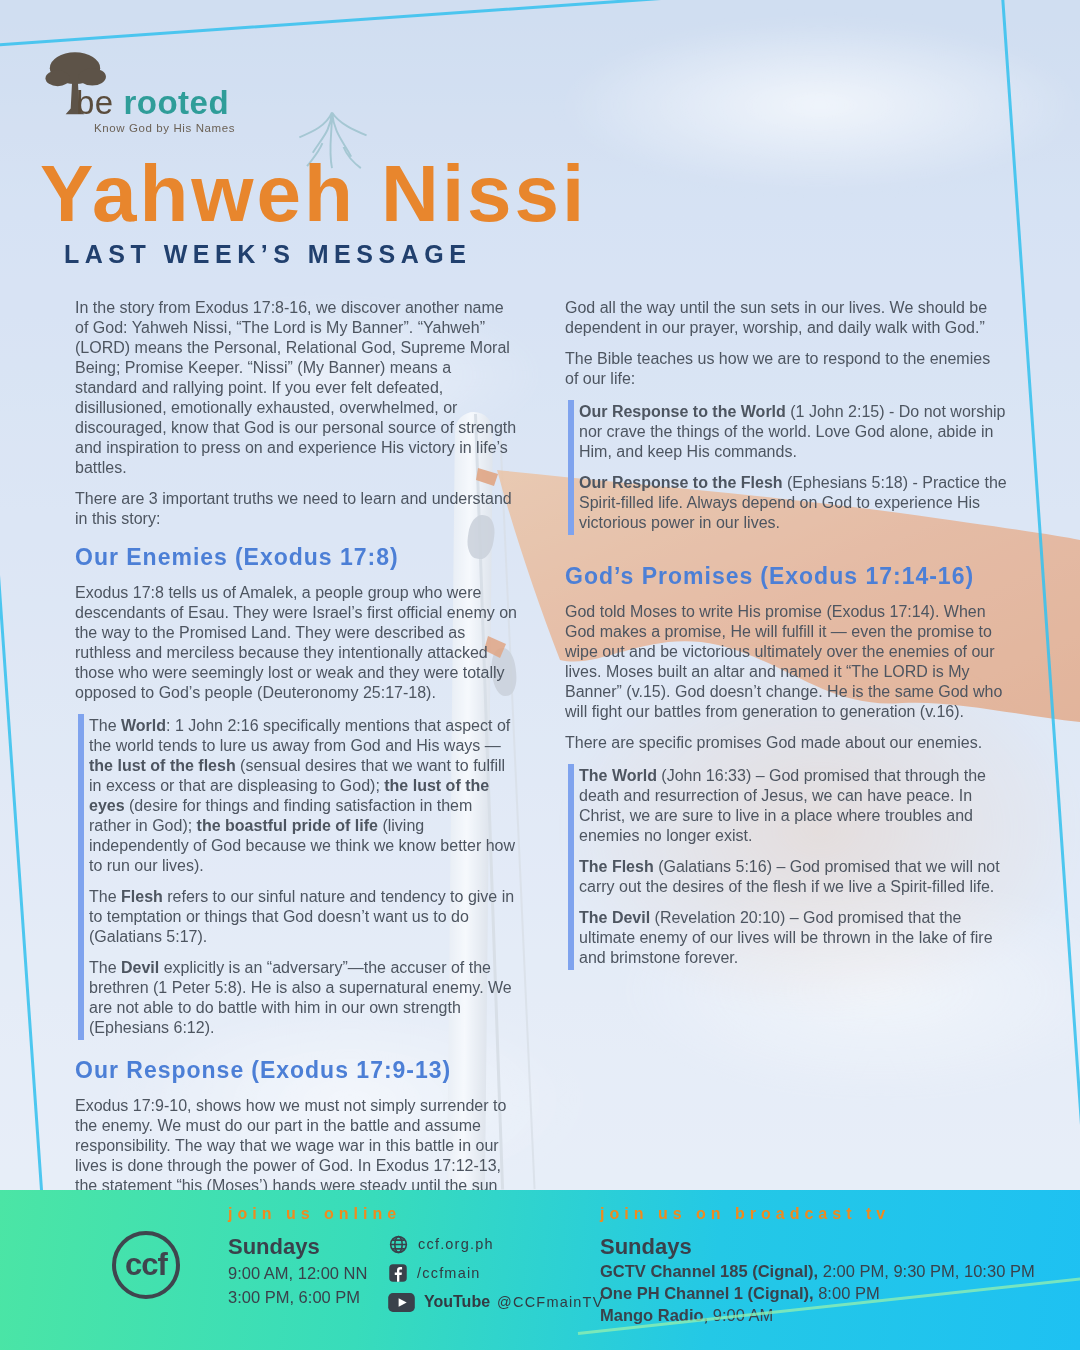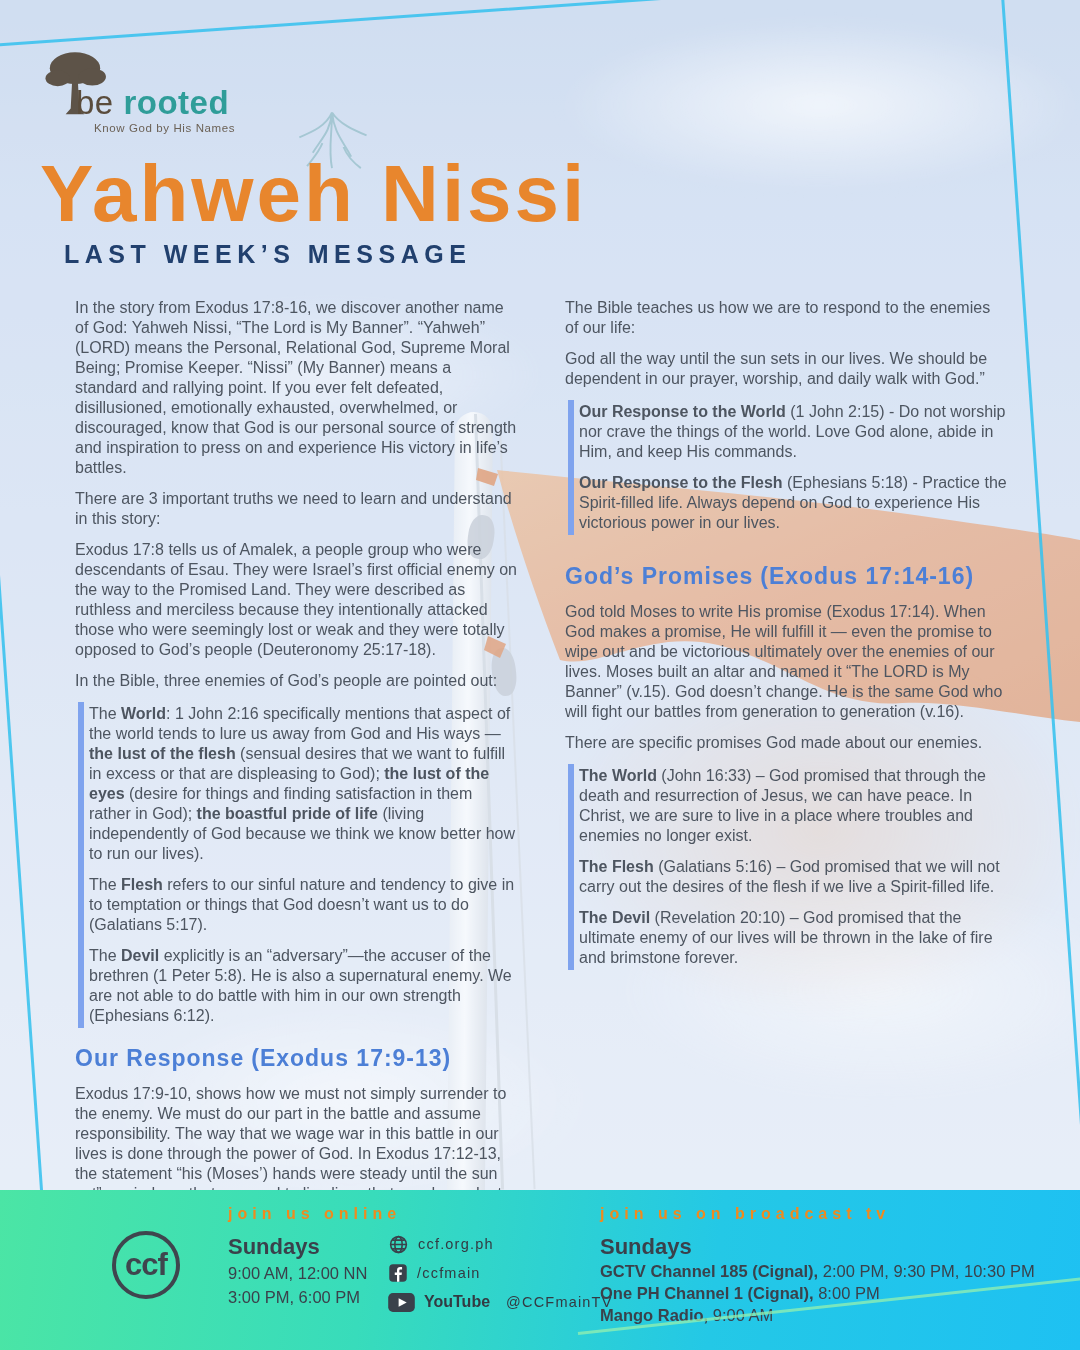--- a/index.html
+++ b/index.html
@@ -53,21 +53,21 @@
        display:flex;align-items:center;justify-content:center;font-size:31px;font-weight:bold;
        color:#3f454e;letter-spacing:-1px;}
   .f-head{font-size:16px;font-weight:bold;color:#f08a1e;letter-spacing:5px;white-space:nowrap;}
   .f-day{font-size:22px;font-weight:bold;margin-top:11px;}
   .f-times{font-size:16.5px;line-height:22px;margin-top:2px;}
   .online{position:absolute;left:228px;top:15px;}
   .links{position:absolute;left:388px;top:43px;}
   .link-row{display:flex;align-items:center;height:22px;margin-bottom:7px;font-size:14.5px;
             letter-spacing:1.2px;color:#333a42;}
   .link-row svg{margin-right:9px;}
-  .yt-word{font-size:16px;font-weight:bold;letter-spacing:0;margin-right:16px;font-stretch:condensed;}
+  .yt-word{font-size:16px;font-weight:bold;letter-spacing:0;margin-right:7px;font-stretch:condensed;}
   .broadcast{position:absolute;left:600px;top:15px;}
   .b-line{font-size:16.5px;line-height:22px;}
 </style>
 </head>
 <body>
 
 <div class="canvas">
 
   <div class="cloud" style="left:560px;top:20px;width:520px;height:170px;"></div>
   <div class="cloud" style="left:120px;top:300px;width:420px;height:150px;opacity:.7;"></div>
@@ -114,34 +114,34 @@
       <path d="M50 4 C48 24 40 30 30 46 M50 4 C52 24 60 32 70 50 M50 4 C50 28 46 42 50 62 M50 4 C44 18 30 24 16 30 M50 4 C58 16 72 22 86 28 M40 36 C36 46 30 52 24 60 M62 40 C66 50 72 56 80 62"></path>
     </svg>
   </div>
 
   <div class="title">Yahweh Nissi</div>
   <div class="subtitle">LAST WEEK’S MESSAGE</div>
 
   <div class="col col-left">
     <p><span>In the story from Exodus 17:8-16, we discover another name of God: Yahweh Nissi, “The Lord is My Banner”. “Yahweh” (LORD) means the Personal, Relational God, Supreme Moral Being; Promise Keeper. “Nissi” (My Banner) means a standard and rallying point. If you ever felt defeated, disillusioned, emotionally exhausted, overwhelmed, or discouraged, know that God is our personal source of strength and inspiration to press on and experience His victory in life’s battles.</span></p>
     <p><span>There are 3 important truths we need to learn and understand in this story:</span></p>
+    <div class="sec-h"><span>Our Enemies</span><span class="ref">(Exodus 17:8)</span></div>
     <p><span>Exodus 17:8 tells us of Amalek, a people group who were descendants of Esau. They were Israel’s first official enemy on the way to the Promised Land. They were described as ruthless and merciless because they intentionally attacked those who were seemingly lost or weak and they were totally opposed to God’s people (Deuteronomy 25:17-18).</span></p>
-    <p><span>In the Bible, three enemies of God’s people are pointed out:</span></p>
     <div class="quote">
       <p><span>The </span><span class="b">World</span><span>: 1 John 2:16 specifically mentions that aspect of the world tends to lure us away from God and His ways — </span><span class="b">the lust of the flesh</span><span> (sensual desires that we want to fulfill in excess or that are displeasing to God); </span><span class="b">the lust of the eyes</span><span> (desire for things and finding satisfaction in them rather in God); </span><span class="b">the boastful pride of life</span><span> (living independently of God because we think we know better how to run our lives).</span></p>
       <p><span>The </span><span class="b">Flesh</span><span> refers to our sinful nature and tendency to give in to temptation or things that God doesn’t want us to do (Galatians 5:17).</span></p>
       <p><span>The </span><span class="b">Devil</span><span> explicitly is an “adversary”—the accuser of the brethren (1 Peter 5:8). He is also a supernatural enemy. We are not able to do battle with him in our own strength (Ephesians 6:12).</span></p>
     </div>
     <div class="sec-h"><span>Our Response</span><span class="ref">(Exodus 17:9-13)</span></div>
     <p><span>Exodus 17:9-10, shows how we must not simply surrender to the enemy. We must do our part in the battle and assume responsibility. The way that we wage war in this battle in our lives is done through the power of God. In Exodus 17:12-13, the statement “his (Moses’) hands were steady until the sun set” reminds us that we need to live lives that are dependent on</span></p>
   </div>
 
   <div class="col col-right">
+    <p><span>God all the way until the sun sets in our lives. We should be dependent in our prayer, worship, and daily walk with God.”</span></p>
     <p><span>The Bible teaches us how we are to respond to the enemies of our life:</span></p>
-    <p><span>God all the way until the sun sets in our lives. We should be dependent in our prayer, worship, and daily walk with God.”</span></p>
     <div class="quote" style="margin-bottom:24px;">
       <p><span class="b">Our Response to the World</span><span> (1 John 2:15) - Do not worship nor crave the things of the world. Love God alone, abide in Him, and keep His commands.</span></p>
       <p><span class="b">Our Response to the Flesh</span><span> (Ephesians 5:18) - Practice the Spirit-filled life. Always depend on God to experience His victorious power in our lives.</span></p>
     </div>
     <div class="sec-h"><span>God’s Promises</span><span class="ref">(Exodus 17:14-16)</span></div>
     <p><span>God told Moses to write His promise (Exodus 17:14). When God makes a promise, He will fulfill it — even the promise to wipe out and be victorious ultimately over the enemies of our lives. Moses built an altar and named it “The LORD is My Banner” (v.15). God doesn’t change. He is the same God who will fight our battles from generation to generation (v.16).</span></p>
     <p><span>There are specific promises God made about our enemies.</span></p>
     <div class="quote">
       <p><span class="b">The World</span><span> (John 16:33) – God promised that through the death and resurrection of Jesus, we can have peace. In Christ, we are sure to live in a place where troubles and enemies no longer exist.</span></p>
       <p><span class="b">The Flesh</span><span> (Galatians 5:16) – God promised that we will not carry out the desires of the flesh if we live a Spirit-filled life.</span></p>

